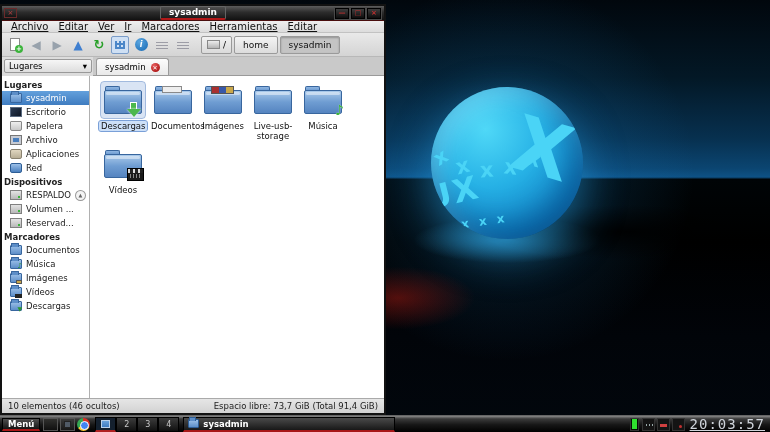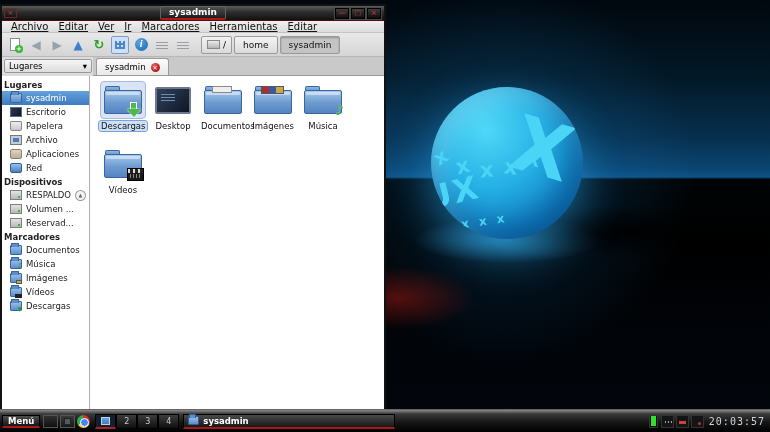--- a/index.html
+++ b/index.html
@@ -143,21 +143,21 @@
   .em-clap::after { content:""; position:absolute; left:2px; bottom:2px; width:11px; height:4px;
     background:repeating-linear-gradient(90deg,#888 0 1px,transparent 1px 3px); }
   .flabel { margin-top:3px; font-size:8.5px; color:#111; text-align:center; line-height:1.2;
     max-width:48px; padding:0 2px; border-radius:2px; }
   .flabel.sel { background:#cde0f8; outline:1px solid #7aa0d8; }
 
   .statusbar { height:15px; flex:none; background:linear-gradient(#e6e6e6,#d2d2d2); border-top:1px solid #aaa;
     display:flex; align-items:center; justify-content:space-between; padding:0 6px; font-size:8.5px; color:#222; }
 
   
-  .taskbar { position:absolute; left:0; bottom:0; width:770px; height:23px;
+  .taskbar { position:absolute; left:0; bottom:0; width:770px; height:17px;
     background:linear-gradient(180deg,#8a8a8a 0,#3a3a3a 18%,#161616 55%,#000 100%);
     border-top:1px solid #666; display:flex; align-items:center; }
   .tb-menu { height:13px; margin:0 3px 0 2px; padding:0 5px; display:flex; align-items:center;
     background:linear-gradient(#4e4e4e,#151515); border:1px solid #000; border-bottom:2px solid #a81818;
     color:#fff; font-size:8.5px; font-weight:bold; }
   .tb-launch { width:15px; height:13px; margin-right:2px; position:relative; }
   .l-screen { background:linear-gradient(#30302e,#101010); border:1px solid #555; }
   .l-wins { background:linear-gradient(#3a3a3a,#181818); border:1px solid #555; }
   .l-wins::after { content:""; position:absolute; inset:2px 3px; background:#505a66; border:1px solid #222; }
   .l-chrome { border-radius:50%; width:13px; height:13px;
@@ -177,22 +177,22 @@
   .mini-folder::before { content:""; position:absolute; top:-3px; left:0; width:5px; height:3px;
     background:#5d8ec8; border:1px solid #2e5e96; border-bottom:none; }
   .tb-spacer { flex:1; }
   .cpu { width:9px; height:13px; background:#030a03; border:1px solid #333; position:relative; margin-right:3px;}
   .cpu::after { content:""; position:absolute; left:1px; right:1px; bottom:1px; height:85%; background:#2fe02f; }
   .tray-ico { width:13px; height:13px; background:#141414; border:1px solid #333; position:relative; margin-right:2px; }
   .t-dots::after { content:""; position:absolute; left:3px; top:5px; width:7px; height:2px;
     background:repeating-linear-gradient(90deg,#9aa 0 1px,transparent 1px 3px); }
   .t-net::after { content:""; position:absolute; left:2px; top:5px; right:2px; height:3px; background:#d04040; }
   .t-led::after { content:""; position:absolute; right:2px; bottom:2px; width:3px; height:3px; background:#c03030; border-radius:50%;}
-  .clock { font-family:"DejaVu Sans Mono","Liberation Mono",monospace; font-size:10px; color:#cfd4da;
-    letter-spacing:1px; padding:0 5px 0 3px; }
+  .clock { font-family:"DejaVu Sans Mono","Liberation Mono",monospace; font-size:14px; color:#cfd4da;
+    letter-spacing:1px; padding:0 5px 0 3px;text-decoration:underline; }
 </style>
 </head>
 <body>
 
 <div class="desktop">
   <div class="sphere">
     <span class="st1">x</span>
     <span class="st2">x</span>
     <span class="st3">x</span>
     <span class="st4">x</span>
@@ -362,43 +362,46 @@
             <span class="emblem em-down">
                   <b></b>
                   <u></u>
                 </span>
               </div>
             </div>
           <span class="flabel sel">Descargas</span>
         </div>
         <div class="fitem">
           <div class="fwrap">
-              <div class="screenico"></div>
-            </div>
-          <span class="flabel">Desktop</span>
+              <div class="fico">
+                <span class="ftab"></span>
+            <span class="emblem em-paper"></span>
+                <span class="fbody"></span>
+              </div>
+            </div>
+          <span class="flabel">Documentos</span>
         </div>
         <div class="fitem">
           <div class="fwrap">
               <div class="fico">
                 <span class="ftab"></span>
-            <span class="emblem em-paper"></span>
-                <span class="fbody"></span>
-              </div>
-            </div>
-          <span class="flabel">Documentos</span>
+            <span class="emblem em-photo"></span>
+                <span class="fbody"></span>
+              </div>
+            </div>
+          <span class="flabel">Imágenes</span>
         </div>
         <div class="fitem">
           <div class="fwrap">
               <div class="fico">
                 <span class="ftab"></span>
-            <span class="emblem em-photo"></span>
-                <span class="fbody"></span>
-              </div>
-            </div>
-          <span class="flabel">Imágenes</span>
+                <span class="fbody"></span>
+              </div>
+            </div>
+          <span class="flabel">Live-usb-storage</span>
         </div>
         <div class="fitem">
           <div class="fwrap">
               <div class="fico">
                 <span class="ftab"></span>
                 <span class="fbody"></span>
             <span class="emblem em-note">♪</span>
               </div>
             </div>
           <span class="flabel">Música</span>
@@ -410,20 +413,24 @@
                 <span class="fbody"></span>
             <span class="emblem em-clap"></span>
               </div>
             </div>
           <span class="flabel">Vídeos</span>
         </div>
       </div>
     </div>
   </div>
 
+  <div class="statusbar">
+    <span>10 elementos (46 ocultos)</span>
+    <span>Espacio libre: 73,7 GiB (Total 91,4 GiB)</span>
+  </div>
 </div>
 
 <div class="taskbar">
   <div class="tb-menu">Menú</div>
   <div class="tb-launch l-screen"></div>
   <div class="tb-launch l-wins"></div>
   <div class="tb-launch l-chrome"></div>
   <div class="pager">
     <div class="ws active">
         <span class="ws-win"></span>

